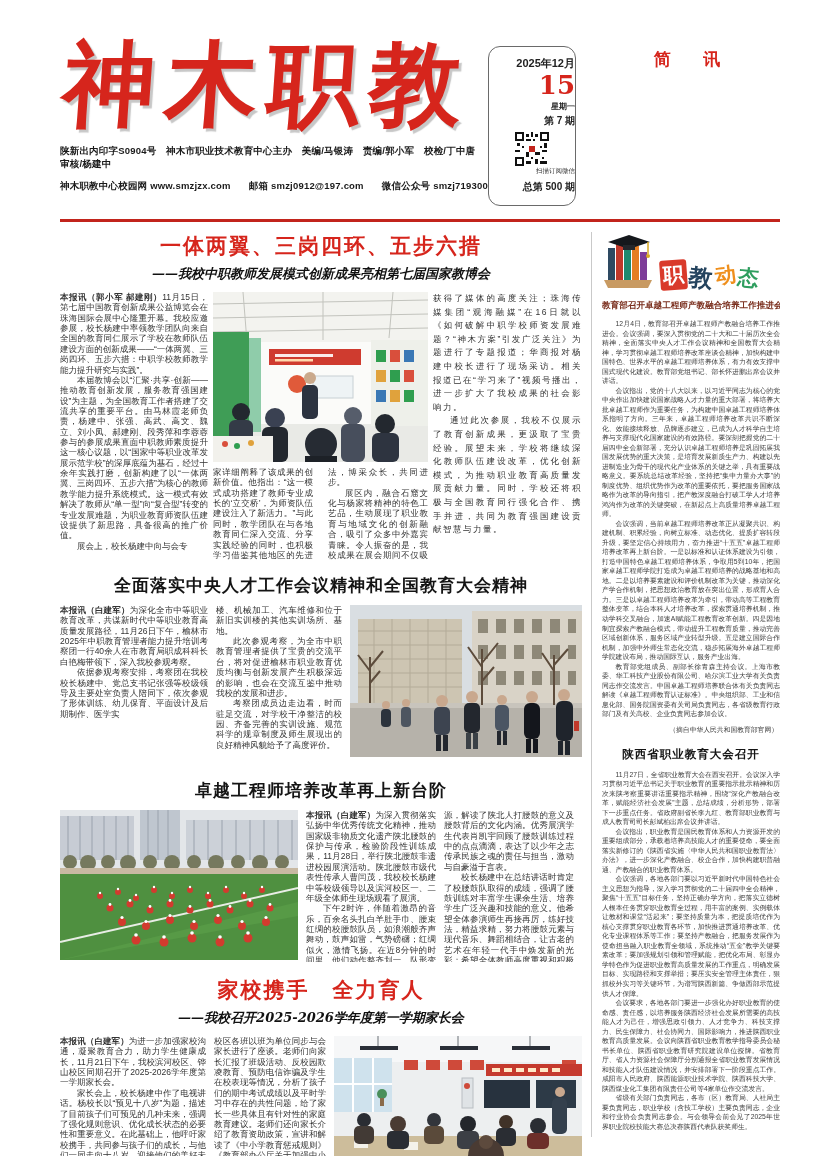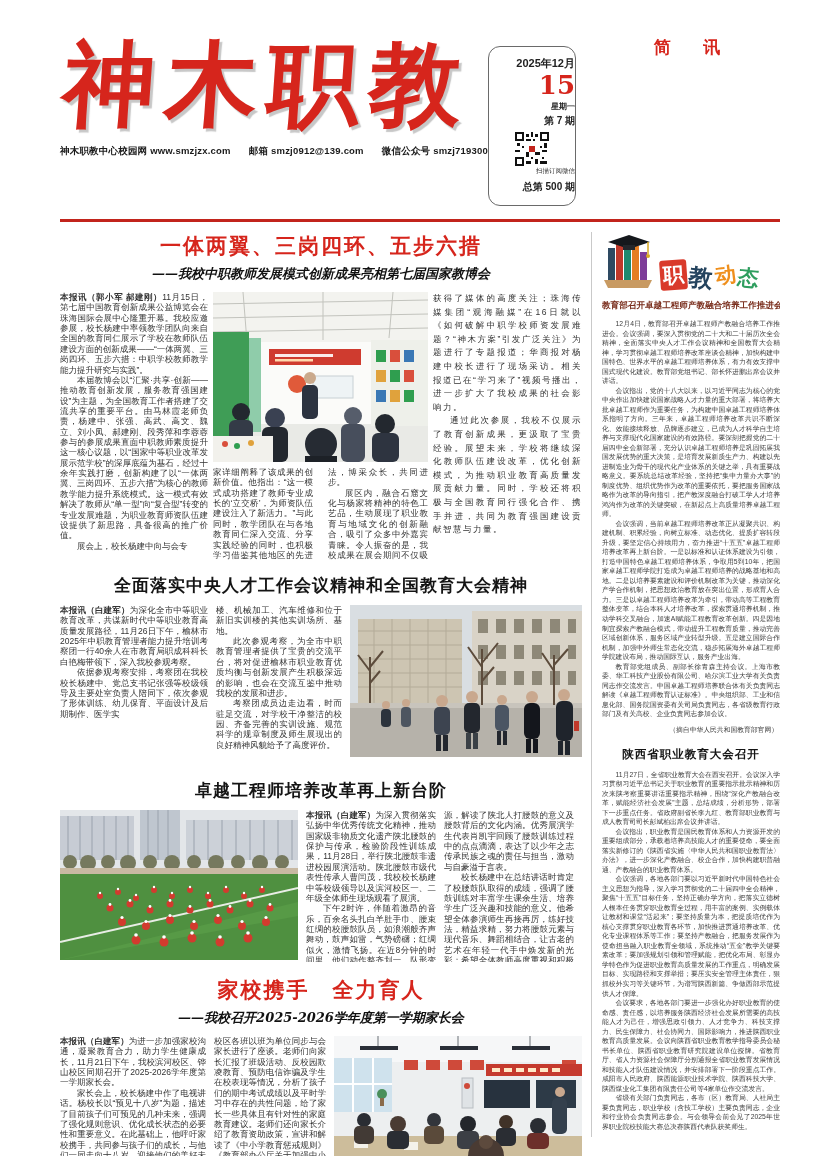--- a/index.html
+++ b/index.html
@@ -14,21 +14,21 @@
   .mast-info-row2{display:flex;justify-content:space-between;margin-top:9px;}
   .date-box{position:absolute;left:428px;top:10px;width:88px;height:160px;border:1.5px solid #6a6a6a;
        border-radius:12px;text-align:right;padding-top:9px;box-sizing:border-box;background:#fff;}
   .db-month{font-size:11px;font-weight:bold;}
   .db-day{font-size:26px;font-weight:bold;color:#d6251c;font-family:"DejaVu Serif",serif;line-height:1.1;}
   .db-week{font-size:8px;font-weight:bold;margin-top:1px;}
   .db-issue{font-size:10px;font-weight:bold;margin-top:2px;}
   .db-qr{width:34px;height:34px;margin:4px auto 1px;display:block;}
   .db-scan{font-size:6.5px;color:#333;}
   .db-total{font-size:10px;font-weight:bold;margin-top:4px;}
-  .brief{position:absolute;left:534px;top:0;width:186px;}
+  .brief{position:absolute;left:534px;top:12px;width:186px;}
   .brief-title{color:#d6251c;font-weight:bold;font-size:17px;text-align:center;letter-spacing:14px;text-indent:14px;}
   .brief-body{margin-top:11px;font-size:9px;line-height:1.8;text-align:justify;color:#222;}
   .byline{font-weight:bold;}
   .red-rule{position:absolute;left:60px;top:219px;width:720px;height:3px;background:#c2241c;}
   
   .main{position:absolute;left:60px;top:232px;width:720px;display:flex;}
   .left-main{width:522px;}
   .sidebar{flex:1;margin-left:9px;padding-left:10px;border-left:1px solid #c9c9c9;height:905px;overflow:hidden;}
   
   .t-red{color:#d6251c;font-size:21px;font-weight:bold;text-align:center;letter-spacing:2px;margin:0;}
@@ -75,23 +75,24 @@
   .sb-titleB{color:#141414;font-weight:bold;font-size:11.5px;text-align:center;margin:6px 0 8px 0;letter-spacing:1px;font-family:Liberation Serif, serif;}
 </style>
 </head>
 <body>
 
 <div class="page">
 
   <div class="header">
     <div class="paper-title">神木职教</div>
     <div class="mast-info">
+      <div>陕新出内印字S0904号　神木市职业技术教育中心主办　美编/马银涛　责编/郭小军　校检/丁中唐　审核/杨建中</div>
       <div class="mast-info-row2">
         <span>神木职教中心校园网 www.smzjzx.com</span>
-        <span>邮箱 smzj0912@139.com</span>
+        <span>邮箱 smzj0912@197.com</span>
         <span>微信公众号 smzj719300</span>
       </div>
     </div>
 
     <div class="date-box">
       <div class="db-month">2025年12月</div>
       <div class="db-day">15</div>
       <div class="db-week">星期一</div>
       <div class="db-issue">第 7 期</div>
       <svg class="db-qr" viewBox="0 0 15 15" shape-rendering="crispEdges">

